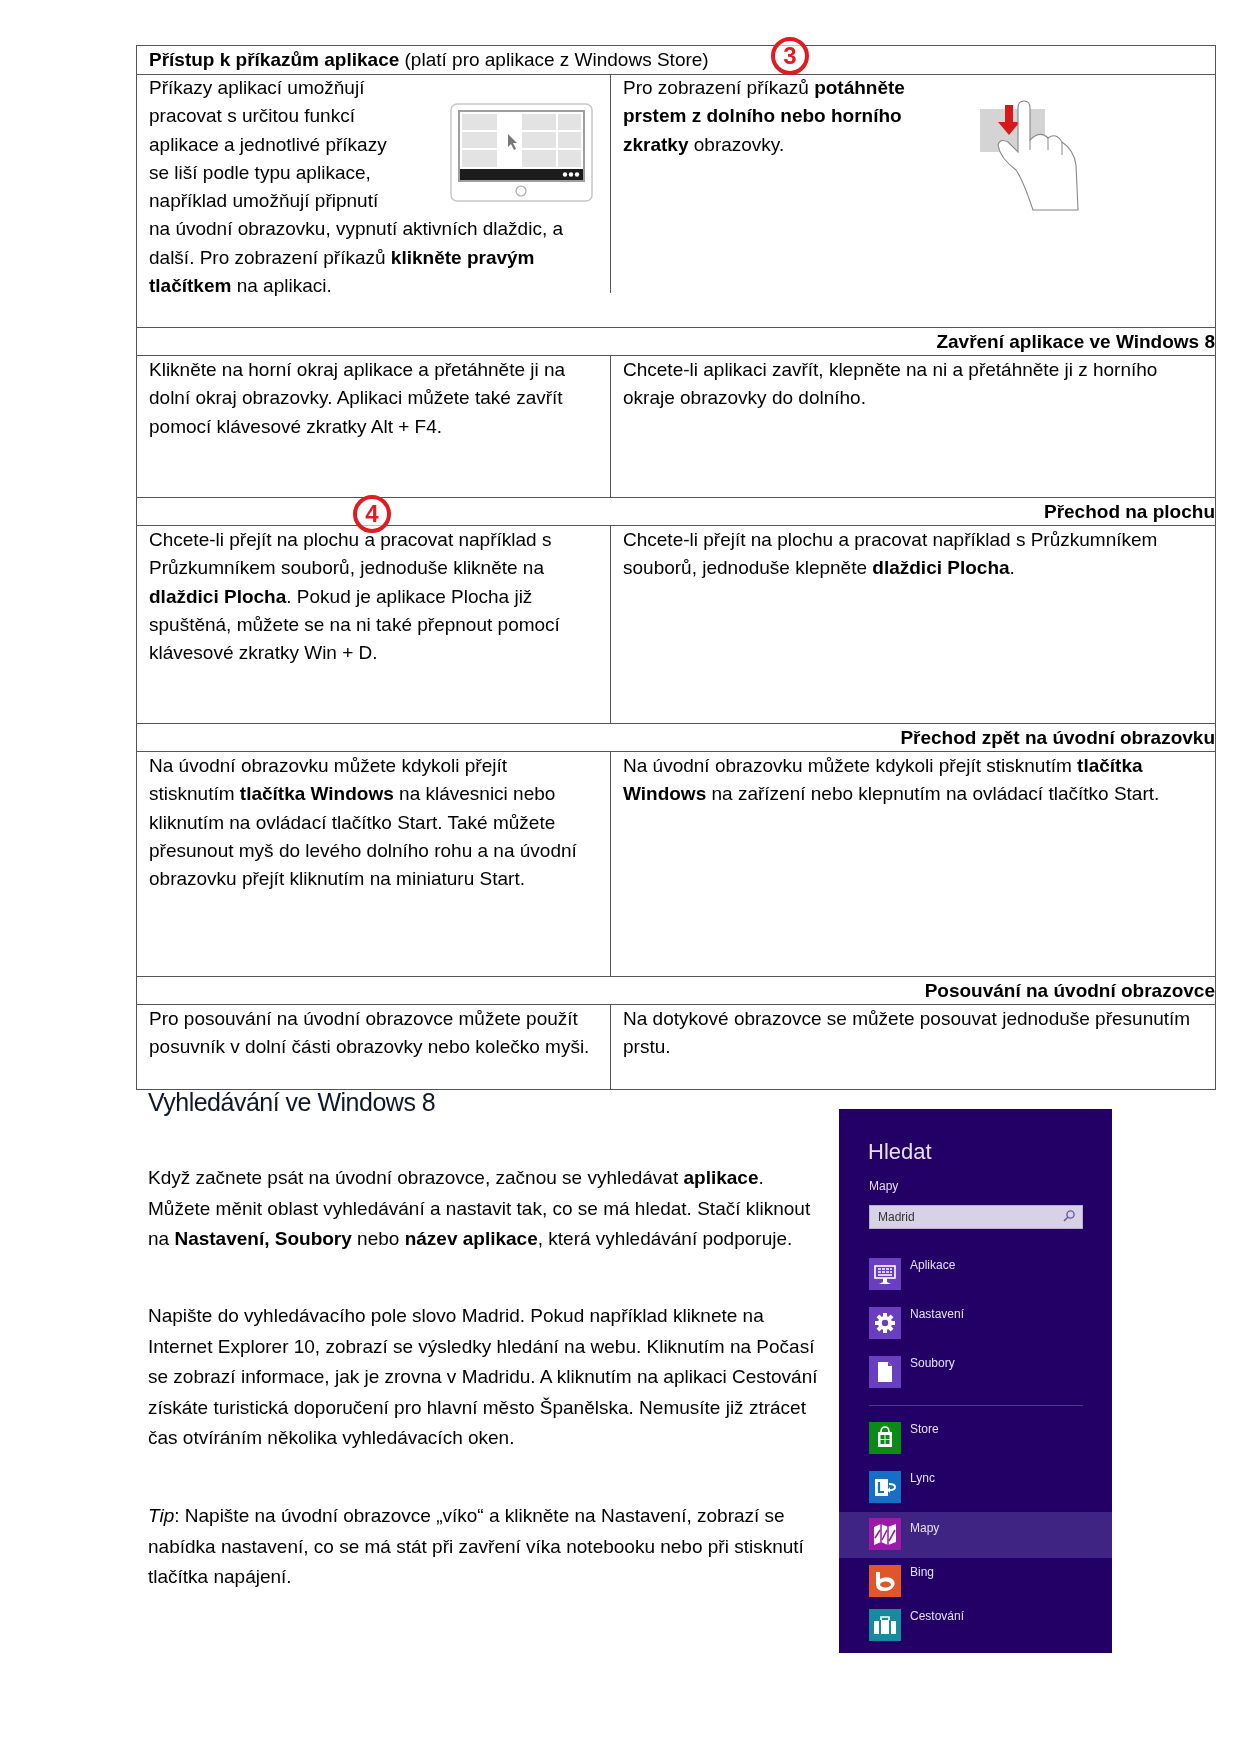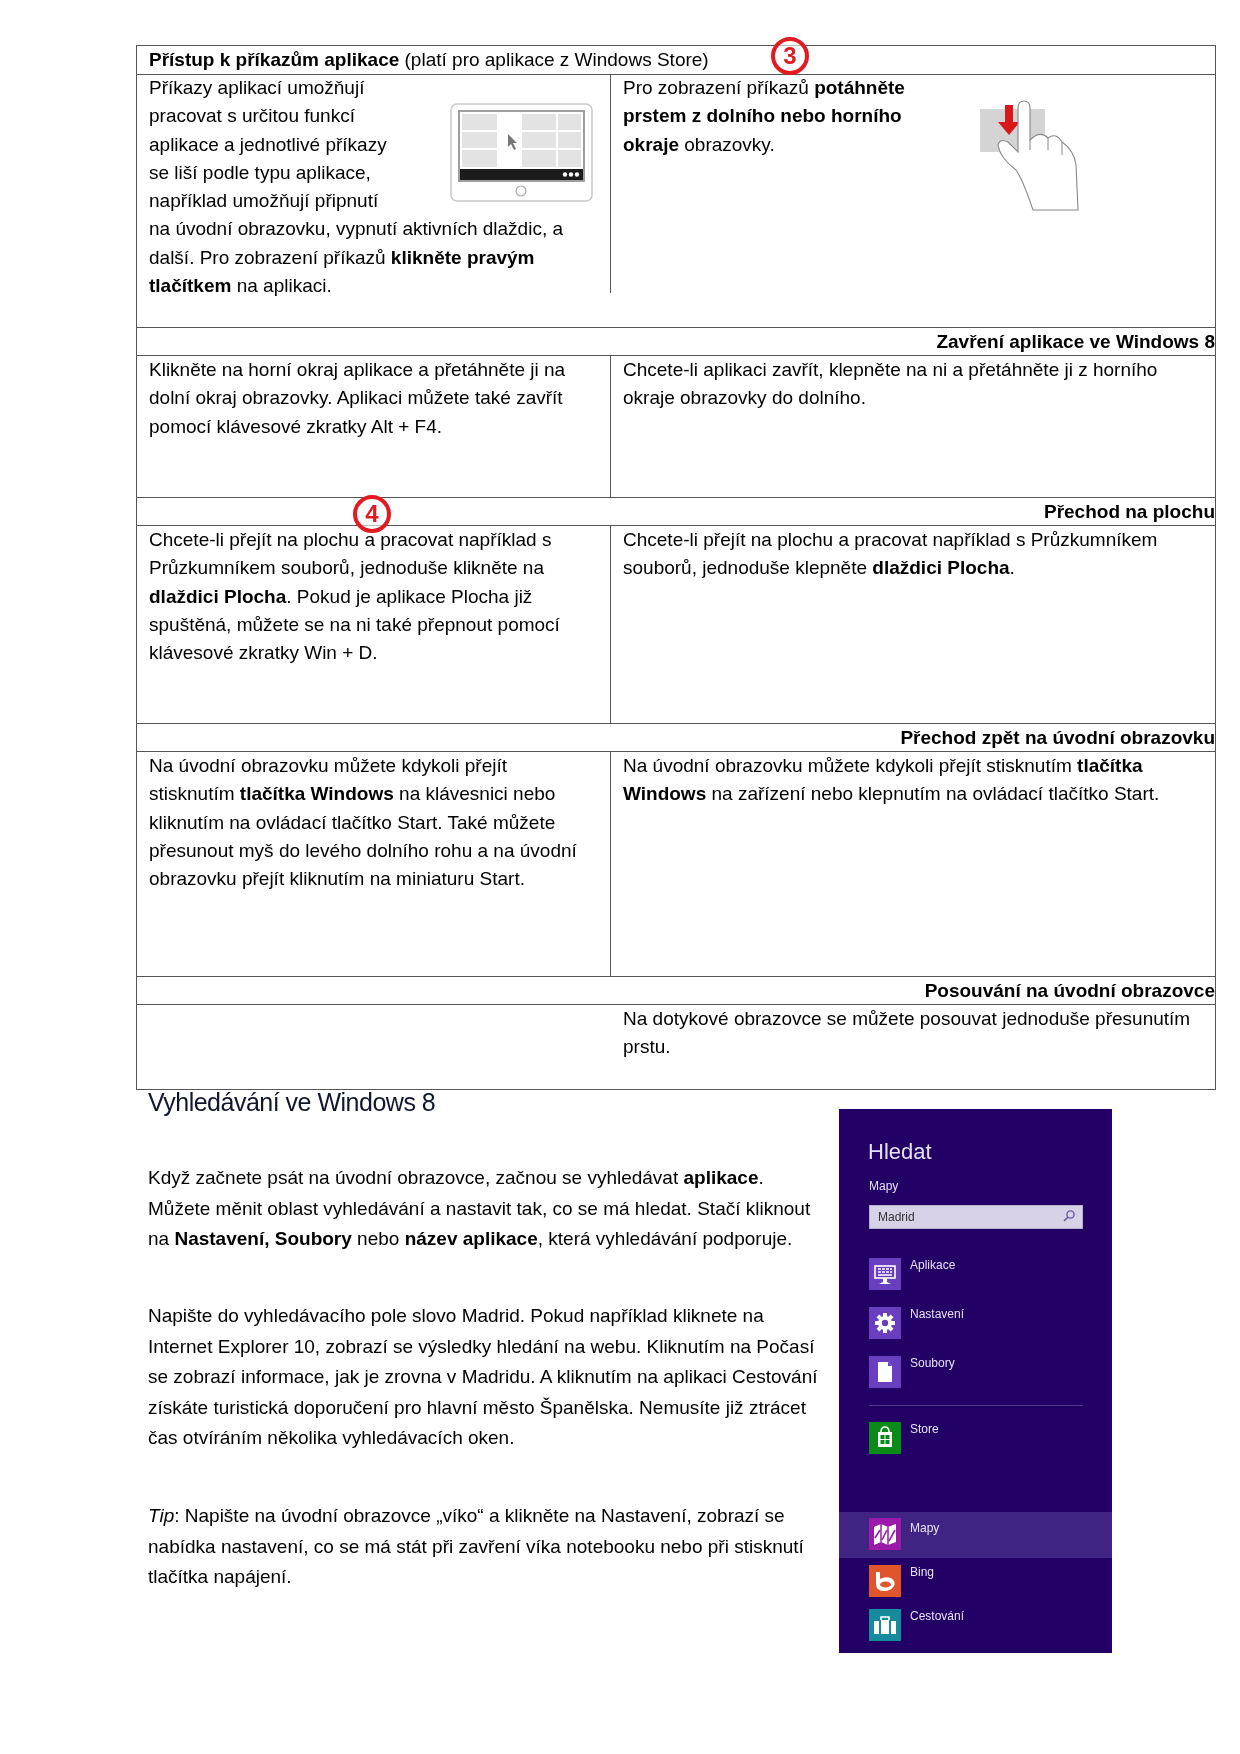--- a/index.html
+++ b/index.html
@@ -45,21 +45,21 @@
 </style>
 </head>
 <body>
 
 <div class="tbl">
 
   <div class="hdr" style="top:0">
     <b>Přístup k příkazům aplikace</b><span> (platí pro aplikace z Windows Store)</span>
   </div>
   <div class="cell left" style="top:28px;height:219px"><span>Příkazy aplikací umožňují</span><br><span>pracovat s určitou funkcí</span><br><span>aplikace a jednotlivé příkazy</span><br><span>se liší podle typu aplikace,</span><br><span>například umožňují připnutí</span><br><span>na úvodní obrazovku, vypnutí aktivních dlaždic, a další. Pro zobrazení příkazů </span><b>klikněte pravým tlačítkem</b><span> na aplikaci.</span></div>
-  <div class="cell right" style="top:28px;height:219px"><span>Pro zobrazení příkazů </span><b>potáhněte</b><br><b>prstem z dolního nebo horního</b><br><b>okraje</b><span> obrazovky.</span></div>
+  <div class="cell right" style="top:28px;height:219px"><span>Pro zobrazení příkazů </span><b>potáhněte</b><br><b>prstem z dolního nebo horního</b><br><b>zkratky</b><span> obrazovky.</span></div>
 
   <div class="hdr notfirst" style="top:281px">
     <b>Zavření aplikace ve Windows 8</b>
   </div>
   <div class="cell left" style="top:310px;height:142px"><span>Klikněte na horní okraj aplikace a přetáhněte ji na dolní okraj obrazovky. Aplikaci můžete také zavřít pomocí klávesové zkratky Alt + F4.</span></div>
   <div class="cell right" style="top:310px;height:142px"><span>Chcete-li aplikaci zavřít, klepněte na ni a přetáhněte ji z horního okraje obrazovky do dolního.</span></div>
 
   <div class="hdr notfirst" style="top:451px">
     <b>Přechod na plochu</b>
   </div>
@@ -68,20 +68,21 @@
 
   <div class="hdr notfirst" style="top:677px">
     <b>Přechod zpět na úvodní obrazovku</b>
   </div>
   <div class="cell left" style="top:706px;height:225px"><span>Na úvodní obrazovku můžete kdykoli přejít stisknutím </span><b>tlačítka Windows</b><span> na klávesnici nebo kliknutím na ovládací tlačítko Start. Také můžete přesunout myš do levého dolního rohu a na úvodní obrazovku přejít kliknutím na miniaturu Start.</span></div>
   <div class="cell right" style="top:706px;height:225px"><span>Na úvodní obrazovku můžete kdykoli přejít stisknutím </span><b>tlačítka Windows</b><span> na zařízení nebo klepnutím na ovládací tlačítko Start.</span></div>
 
   <div class="hdr notfirst" style="top:930px">
     <b>Posouvání na úvodní obrazovce</b>
   </div>
+  <div class="cell left" style="top:959px;height:84px"><span>Pro posouvání na úvodní obrazovce můžete použít posuvník v dolní části obrazovky nebo kolečko myši.</span></div>
   <div class="cell right" style="top:959px;height:84px"><span>Na dotykové obrazovce se můžete posouvat jednoduše přesunutím prstu.</span></div>
 </div>
 
 <div class="badge" style="left:771px;top:37px">3</div>
 <div class="badge" style="left:353px;top:495px">4</div>
 
 <svg class="tablet" viewBox="0 0 143 99">
   <rect x="1" y="1" width="141" height="97" rx="6" fill="#fff" stroke="#c8c8c8" stroke-width="1.5"></rect>
   <rect x="8" y="7" width="127" height="72" fill="#9e9e9e"></rect>
   <rect x="10" y="9" width="123" height="57" fill="#fff"></rect>
@@ -165,20 +166,29 @@
       <rect width="32" height="32" fill="#0a8a16"></rect>
       <path d="M12 10 Q12 5 16 5 Q20 5 20 10" fill="none" stroke="#fff" stroke-width="1.6"></path>
       <rect x="9" y="10" width="14" height="15" fill="#fff"></rect>
       <rect x="11.5" y="13" width="4" height="4" fill="#0a8a16"></rect>
       <rect x="16.5" y="13" width="4" height="4" fill="#0a8a16"></rect>
       <rect x="11.5" y="18" width="4" height="4" fill="#0a8a16"></rect>
       <rect x="16.5" y="18" width="4" height="4" fill="#0a8a16"></rect>
     </svg>
     <span class="lbl">Store</span>
   </div>
+  <div class="item" style="top:358px">
+    <svg class="ic" viewBox="0 0 32 32">
+      <rect width="32" height="32" fill="#1470c4"></rect>
+      <rect x="6" y="8" width="13" height="17" fill="#fff"></rect>
+      <path d="M10 11 L10 21 L15 21" fill="none" stroke="#1470c4" stroke-width="2.2"></path>
+      <path d="M20 12 Q27 12 27 16 Q27 20 21 20 L21 22 L18 19 L21 16 L21 18 Q25 18 25 16 Q25 14 20 14 Z" fill="#fff"></path>
+    </svg>
+    <span class="lbl">Lync</span>
+  </div>
   <div class="item sel" style="top:403px;height:46px">
     <svg class="ic" viewBox="0 0 32 32" style="top:6px">
       <rect width="32" height="32" fill="#9b1ba8"></rect>
       <path d="M5 9 L12 6 L19 9 L27 6 L27 24 L19 27 L12 24 L5 27 Z" fill="#fff"></path>
       <path d="M12 6 L12 24 M19 9 L19 27" stroke="#9b1ba8" stroke-width="1.5"></path>
       <path d="M6 20 L11 12 M13 22 L18 12 M20 23 L26 12" stroke="#9b1ba8" stroke-width="1.6"></path>
     </svg>
     <span class="lbl" style="top:9px">Mapy</span>
   </div>
   <div class="item" style="top:452px">

